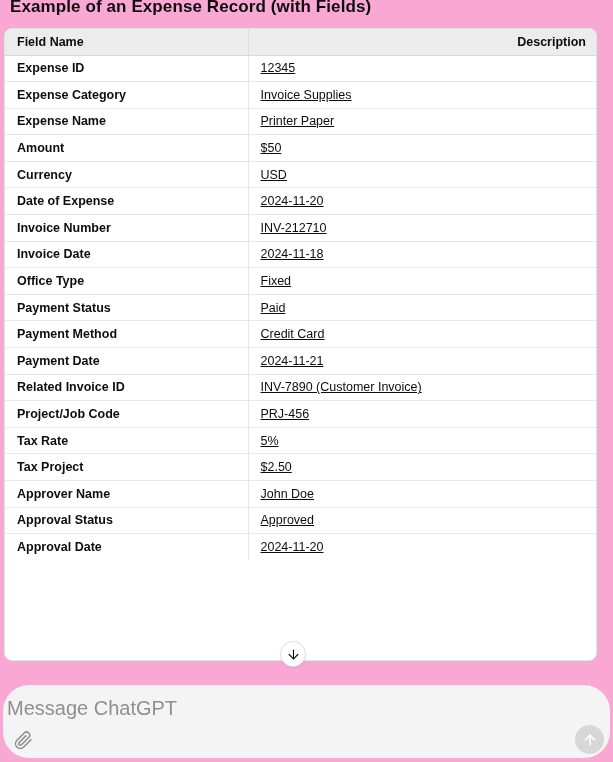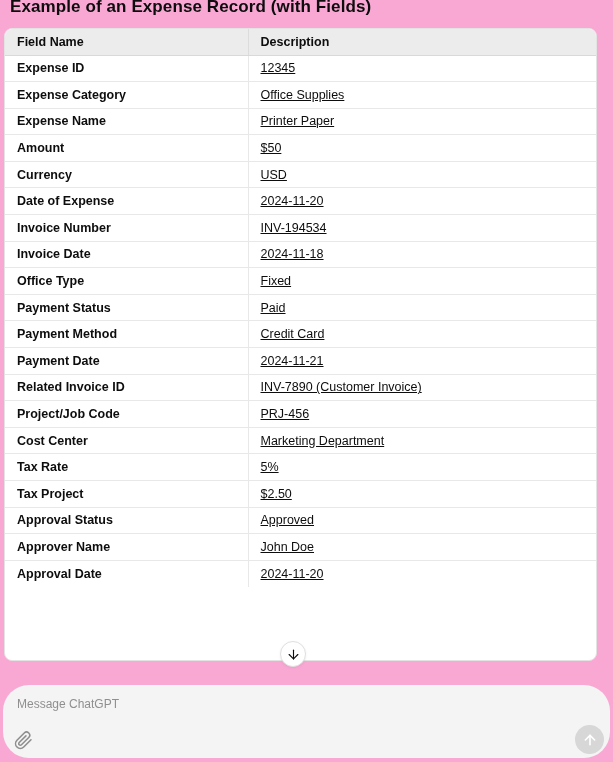--- a/index.html
+++ b/index.html
@@ -50,21 +50,21 @@
   thead th {
     height: 26px;
     background: var(--header-bg, #ececec);
     font-size: 12.5px;
     font-weight: 600;
     text-align: left;
     padding: 0 12px;
     color: var(--text, #0d0d0d);
     border-bottom: 1px solid #d9d9d9;
   }
-  thead th + th { border-left: 1px solid #dcdcdc; }
+  thead th + th { border-left: 1px solid #dcdcdc; text-align: right; }
   tbody td {
     height: 26.6px;
     font-size: 12.5px;
     padding: 4px 12px;
     color: var(--text, #0d0d0d);
     background: #ffffff;
     white-space: nowrap;
     overflow: hidden;
   }
   tbody td:first-child { font-weight: 600; }
@@ -94,23 +94,23 @@
     position: absolute;
     left: 3px;
     top: 685px;
     width: 607px;
     height: 73px;
     background: var(--composer-bg, #f4f4f4);
     border-radius: 26px;
   }
   .composer-placeholder {
     position: absolute;
-    left: 14px;
+    left: 4px;
     top: 12px;
-    font-size: 12px;
+    font-size: 20px;
     color: var(--placeholder, #8f8f8f);
     text-align: right;
   }
   .attach-btn {
     position: absolute;
     left: 8px;
     bottom: 6px;
     width: 24px;
     height: 24px;
     display: flex;
@@ -154,41 +154,41 @@
           <th>Description</th>
         </tr>
       </thead>
       <tbody>
           <tr>
             <td>Expense ID</td>
             <td>12345</td>
           </tr>
           <tr>
             <td>Expense Category</td>
-            <td>Office Supplies</td>
+            <td>Invoice Supplies</td>
           </tr>
           <tr>
             <td>Expense Name</td>
             <td>Printer Paper</td>
           </tr>
           <tr>
             <td>Amount</td>
             <td>$50</td>
           </tr>
           <tr>
             <td>Currency</td>
             <td>USD</td>
           </tr>
           <tr>
             <td>Date of Expense</td>
             <td>2024-11-20</td>
           </tr>
           <tr>
             <td>Invoice Number</td>
-            <td>INV-194534</td>
+            <td>INV-212710</td>
           </tr>
           <tr>
             <td>Invoice Date</td>
             <td>2024-11-18</td>
           </tr>
           <tr>
             <td>Office Type</td>
             <td>Fixed</td>
           </tr>
           <tr>
@@ -205,38 +205,34 @@
           </tr>
           <tr>
             <td>Related Invoice ID</td>
             <td>INV-7890 (Customer Invoice)</td>
           </tr>
           <tr>
             <td>Project/Job Code</td>
             <td>PRJ-456</td>
           </tr>
           <tr>
-            <td>Cost Center</td>
-            <td>Marketing Department</td>
-          </tr>
-          <tr>
             <td>Tax Rate</td>
             <td>5%</td>
           </tr>
           <tr>
             <td>Tax Project</td>
             <td>$2.50</td>
           </tr>
           <tr>
+            <td>Approver Name</td>
+            <td>John Doe</td>
+          </tr>
+          <tr>
             <td>Approval Status</td>
             <td>Approved</td>
-          </tr>
-          <tr>
-            <td>Approver Name</td>
-            <td>John Doe</td>
           </tr>
           <tr>
             <td>Approval Date</td>
             <td>2024-11-20</td>
           </tr>
         </tbody>
     </table>
   </div>
 
   <button class="scroll-btn">

